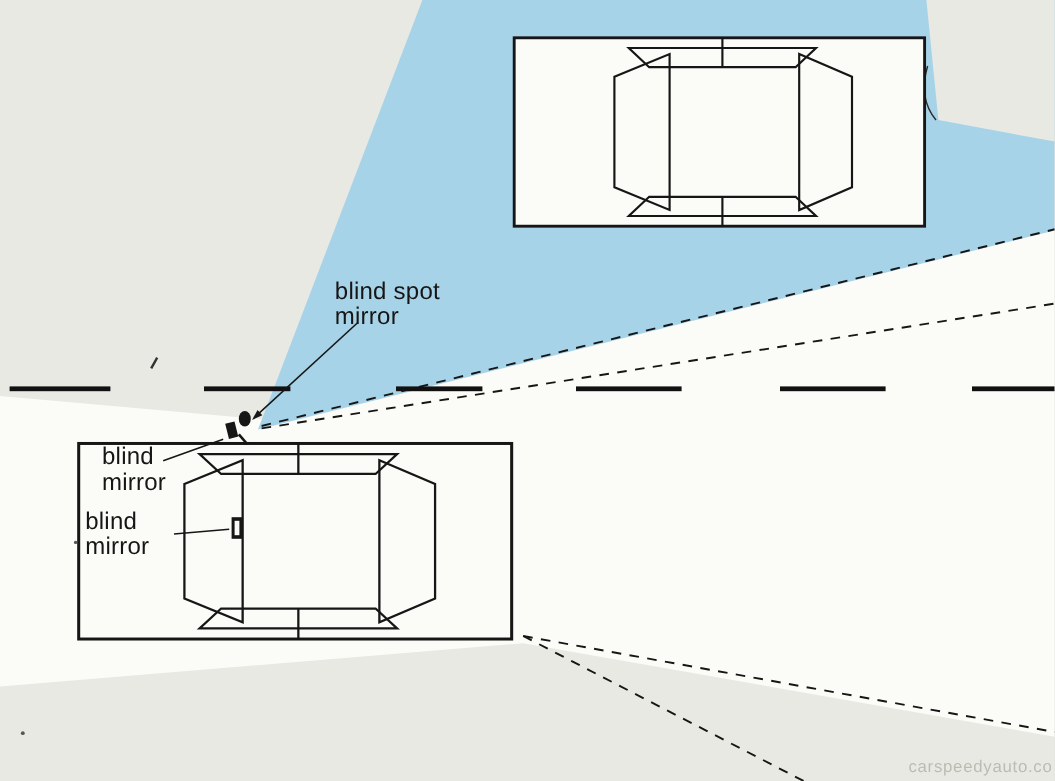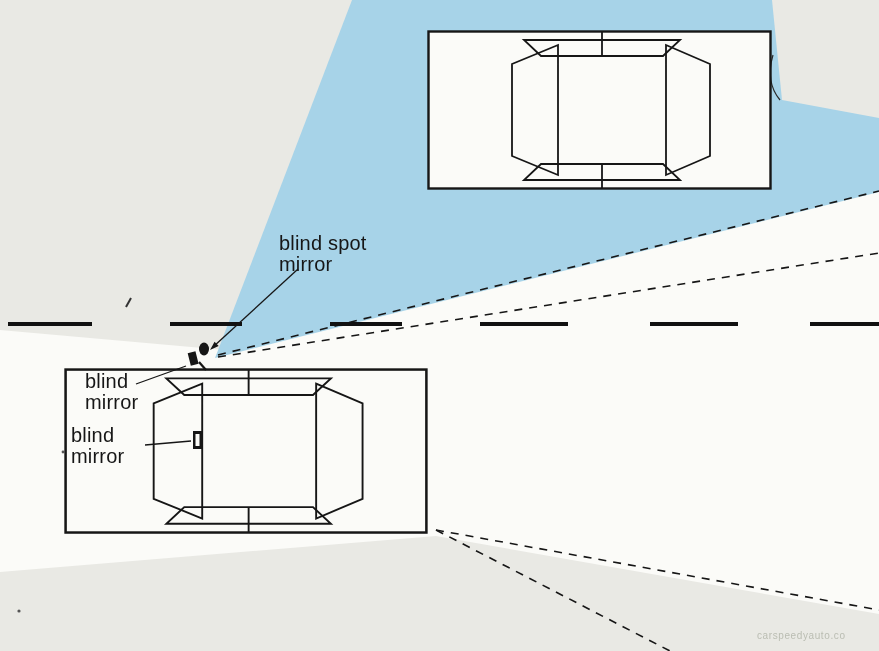--- a/index.html
+++ b/index.html
@@ -16,21 +16,21 @@
     font-size:20px;
     line-height:21px;
     color:#161616;
     letter-spacing:0.2px;
     white-space:nowrap;
   }
   .label span{display:block;}
   .watermark{
     position:absolute;
     left:757px;top:630px;
-    font-size:10px;
+    font-size:14px;
     color:#babdb2;
     letter-spacing:0.6px;
   }
 </style>
 </head>
 <body>
 
 <div id="stage">
 
   <svg width="879" height="651" viewBox="0 0 879 651">

